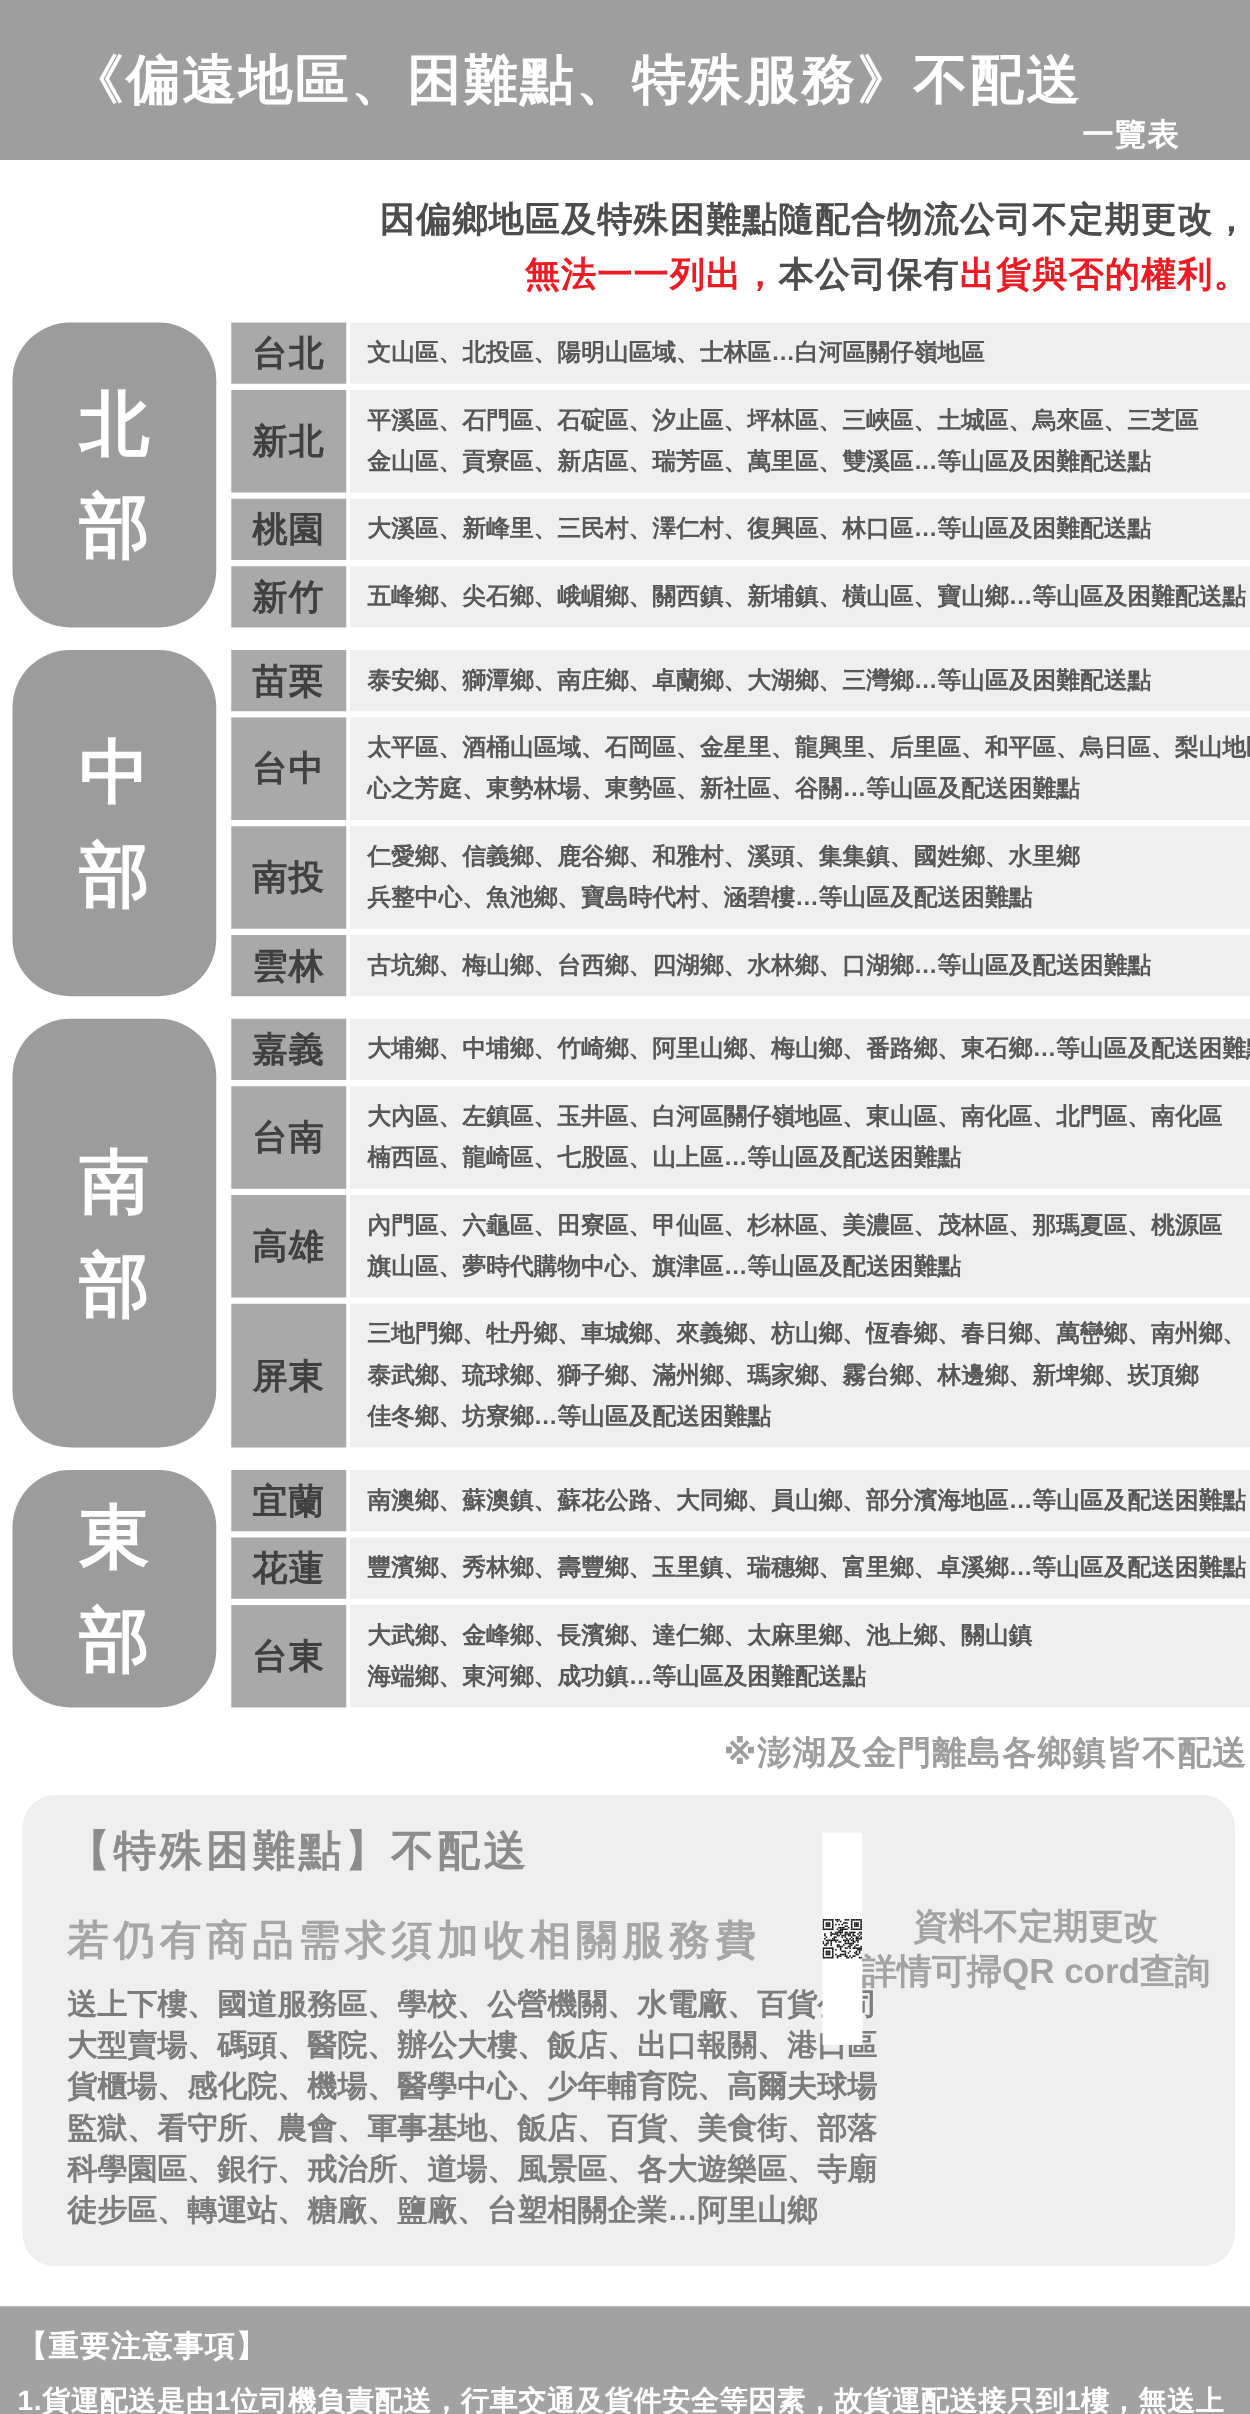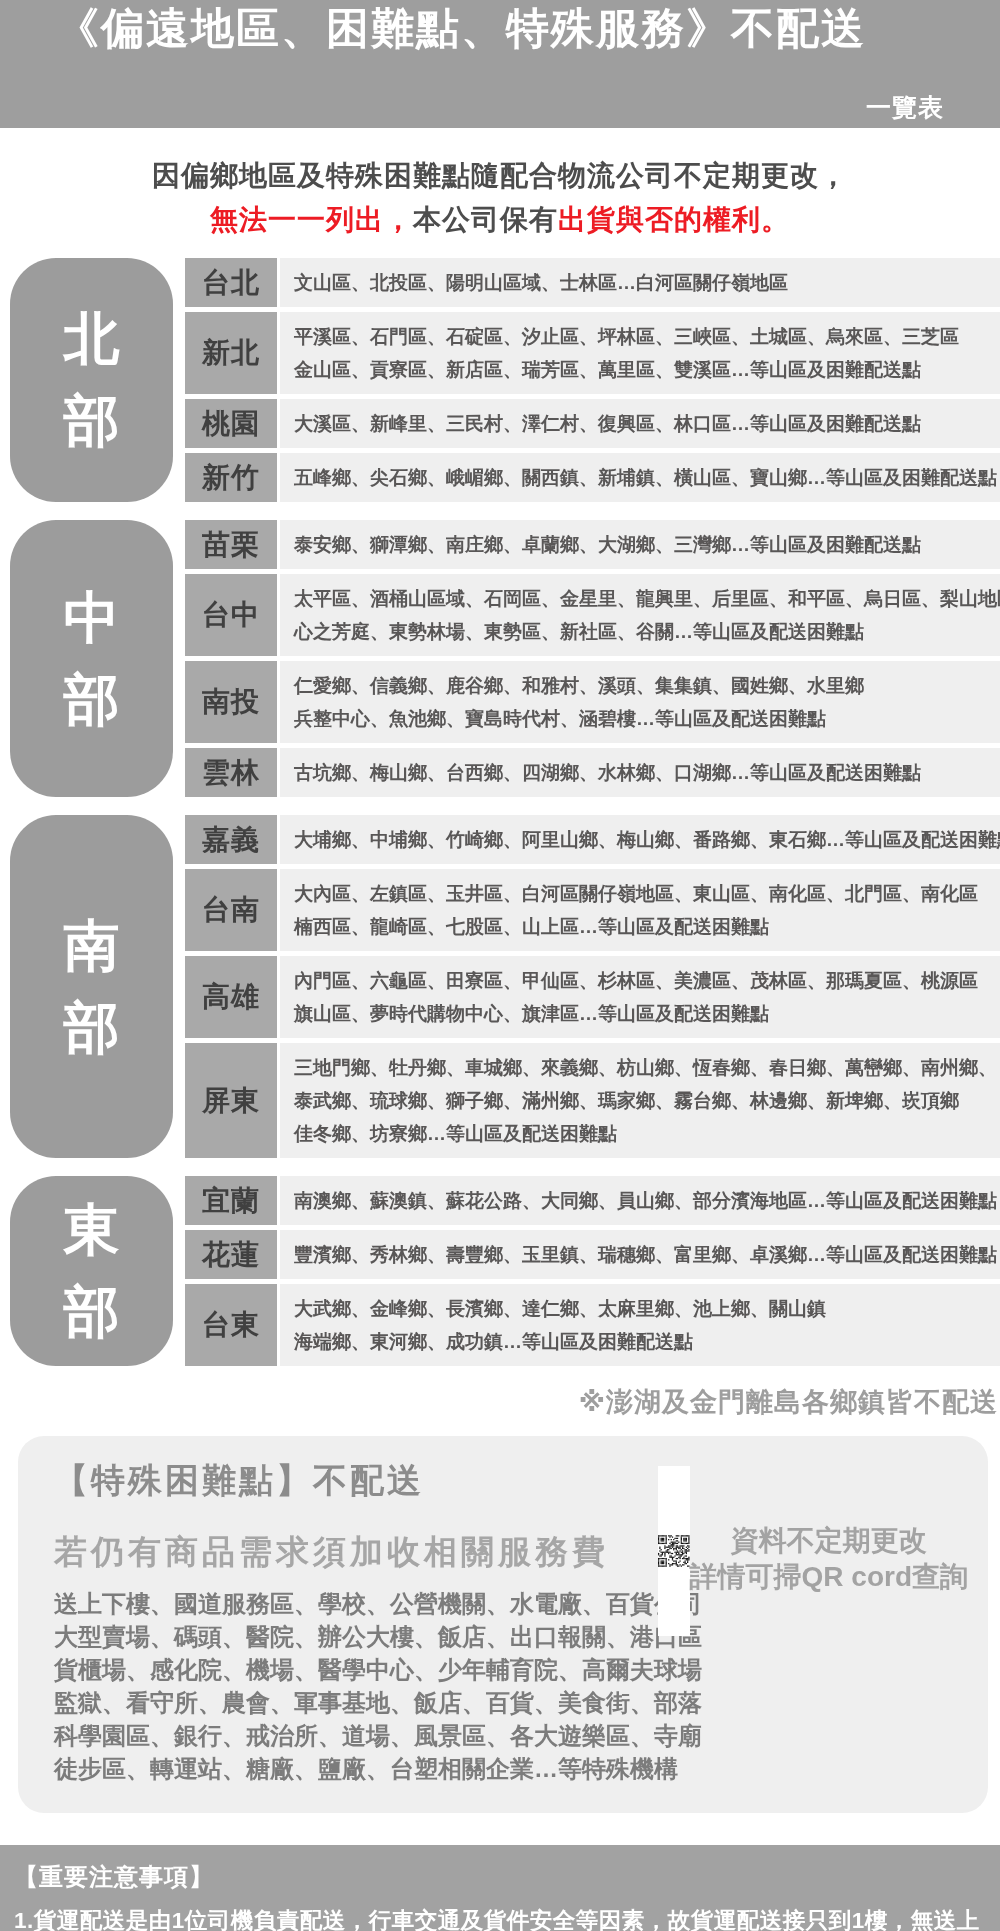--- a/index.html
+++ b/index.html
@@ -5,31 +5,31 @@
   html,body{margin:0;padding:0;background:#fff;}
   body{
     width:1000px;
     font-family:"Liberation Sans","DejaVu Sans",sans-serif;
     color:#4d4d4d;
     -webkit-font-smoothing:antialiased;
   }
   
   .header-band{
     height:128px;background:#9e9e9e;
-    display:flex;align-items:flex-start;justify-content:center;
+    display:flex;align-items:center;justify-content:center;
   }
   .header-band .title-main{
     color:#fff;font-size:43px;font-weight:bold;letter-spacing:2px;white-space:nowrap;
   }
   .header-band .title-suffix{
     color:#fff;font-size:25px;font-weight:bold;align-self:flex-end;
     position:relative;top:-4px;letter-spacing:1px;
   }
   
-  .subtitle{ text-align:center;margin:26px 0 16px 0; }
+  .subtitle{ text-align:right;margin:26px 0 16px 0; }
   .subtitle .line{ font-size:28px;font-weight:bold;line-height:44px;color:#4d4d4d;letter-spacing:1px;}
   .red{ color:#ed1c24; }
   
   .table-area{ padding-left:10px; }
   .group{ display:flex;gap:12px;margin-bottom:18px; }
   .region-block{
     width:163px;flex-shrink:0;background:#9c9c9c;border-radius:46px;
     display:flex;flex-direction:column;align-items:center;justify-content:center;gap:26px;
   }
   .region-block span{ color:#fff;font-size:56px;font-weight:bold;line-height:1; }
@@ -226,21 +226,21 @@
 
 <section class="special-box">
   <div class="box-title">【特殊困難點】不配送</div>
   <div class="box-subtitle">若仍有商品需求須加收相關服務費</div>
   <div class="box-body" id="box-body">
       <div>送上下樓、國道服務區、學校、公營機關、水電廠、百貨公司</div>
       <div>大型賣場、碼頭、醫院、辦公大樓、飯店、出口報關、港口區</div>
       <div>貨櫃場、感化院、機場、醫學中心、少年輔育院、高爾夫球場</div>
       <div>監獄、看守所、農會、軍事基地、飯店、百貨、美食街、部落</div>
       <div>科學園區、銀行、戒治所、道場、風景區、各大遊樂區、寺廟</div>
-      <div>徒步區、轉運站、糖廠、鹽廠、台塑相關企業…等特殊機構</div>
+      <div>徒步區、轉運站、糖廠、鹽廠、台塑相關企業…阿里山鄉</div>
     </div>
   <div class="qr-wrap">
     <svg class="qr-code" id="qr-code" viewBox="0 0 25 25" xmlns="http://www.w3.org/2000/svg">
         <rect width="25" height="25" fill="#fff"></rect>
         <rect x="0" y="0" width="1" height="1" fill="#111"></rect>
         <rect x="1" y="0" width="1" height="1" fill="#111"></rect>
         <rect x="2" y="0" width="1" height="1" fill="#111"></rect>
         <rect x="3" y="0" width="1" height="1" fill="#111"></rect>
         <rect x="4" y="0" width="1" height="1" fill="#111"></rect>
         <rect x="5" y="0" width="1" height="1" fill="#111"></rect>

